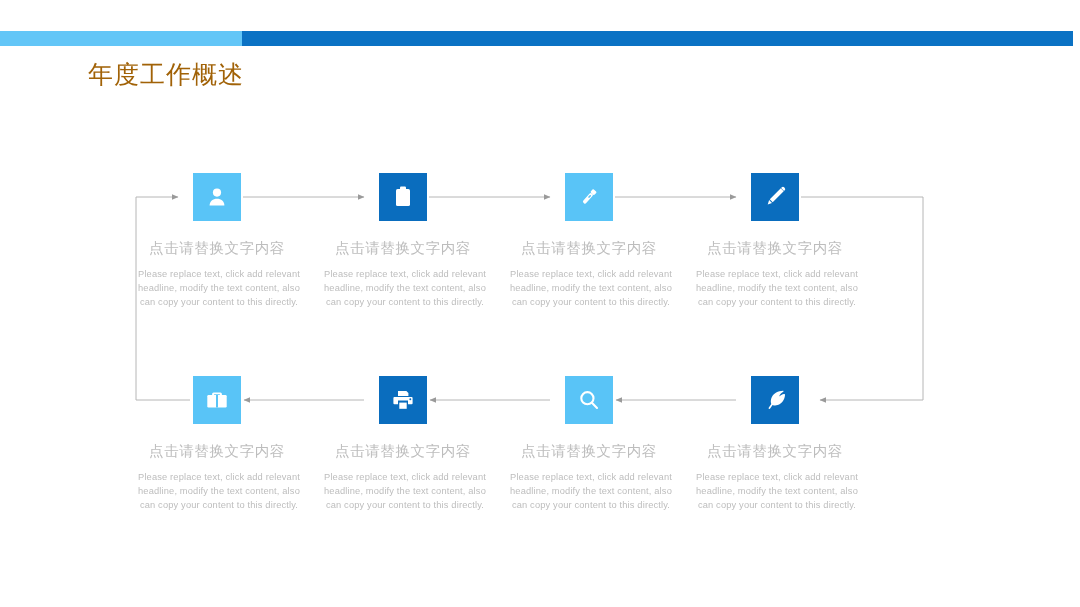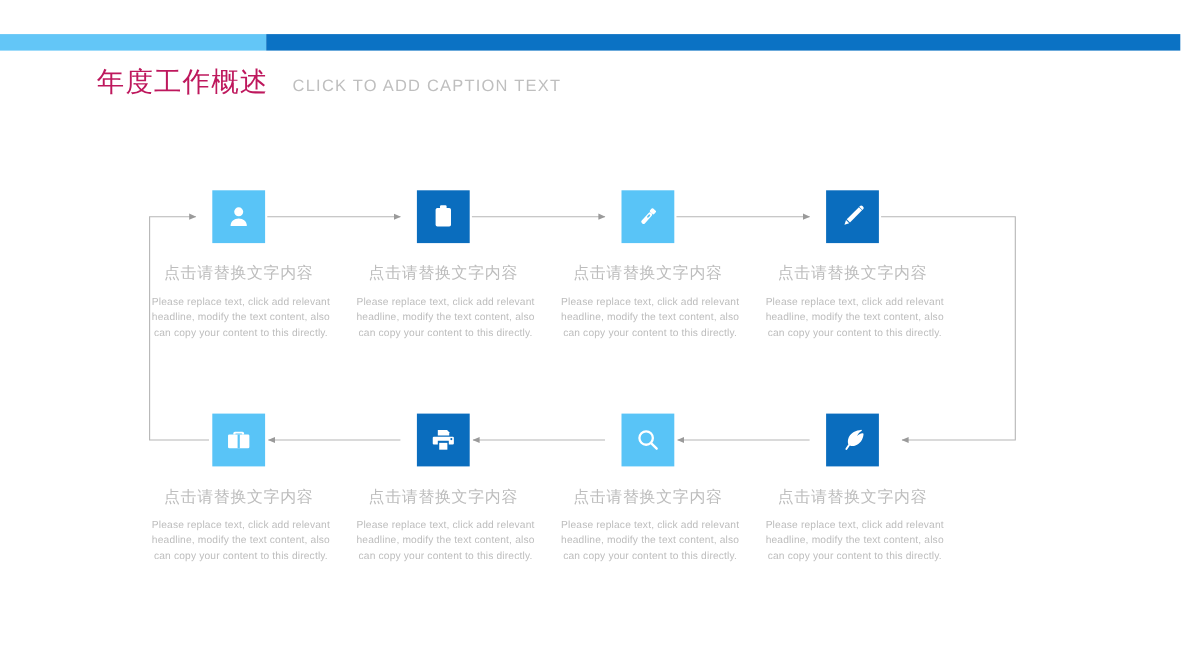--- a/index.html
+++ b/index.html
@@ -44,21 +44,21 @@
   
   #title-row {
     position: absolute;
     left: 88px;
     top: 58px;
     display: flex;
     align-items: baseline;
   }
   #page-title {
     font-size: 25px;
-    color: #be185d;
+    color: #a16207;
     letter-spacing: 1px;
     font-weight: 400;
     white-space: nowrap;
   }
   #page-subtitle {
     margin-left: 22px;
     font-size: 15px;
     color: #BFBFBF;
     letter-spacing: 1.1px;
     white-space: nowrap;
@@ -121,21 +121,20 @@
 </head>
 <body>
 
 <div id="top-bar-wrap">
   <div class="bar-light"></div>
   <div class="bar-dark"></div>
 </div>
 
 <div id="title-row">
   <div id="page-title">年度工作概述</div>
-  <div id="page-subtitle">CLICK TO ADD CAPTION TEXT</div>
 </div>
 
 <div id="diagram">
 
   <svg id="connector-layer" viewBox="0 0 1080 607" width="1080" height="607">
     <defs>
       <marker id="arrR" markerWidth="7" markerHeight="7" refX="6" refY="3.2" orient="auto" markerUnits="userSpaceOnUse">
         <path d="M0,0.4 L6.4,3.2 L0,6 z" fill="#9a9a9a"></path>
       </marker>
     </defs>

